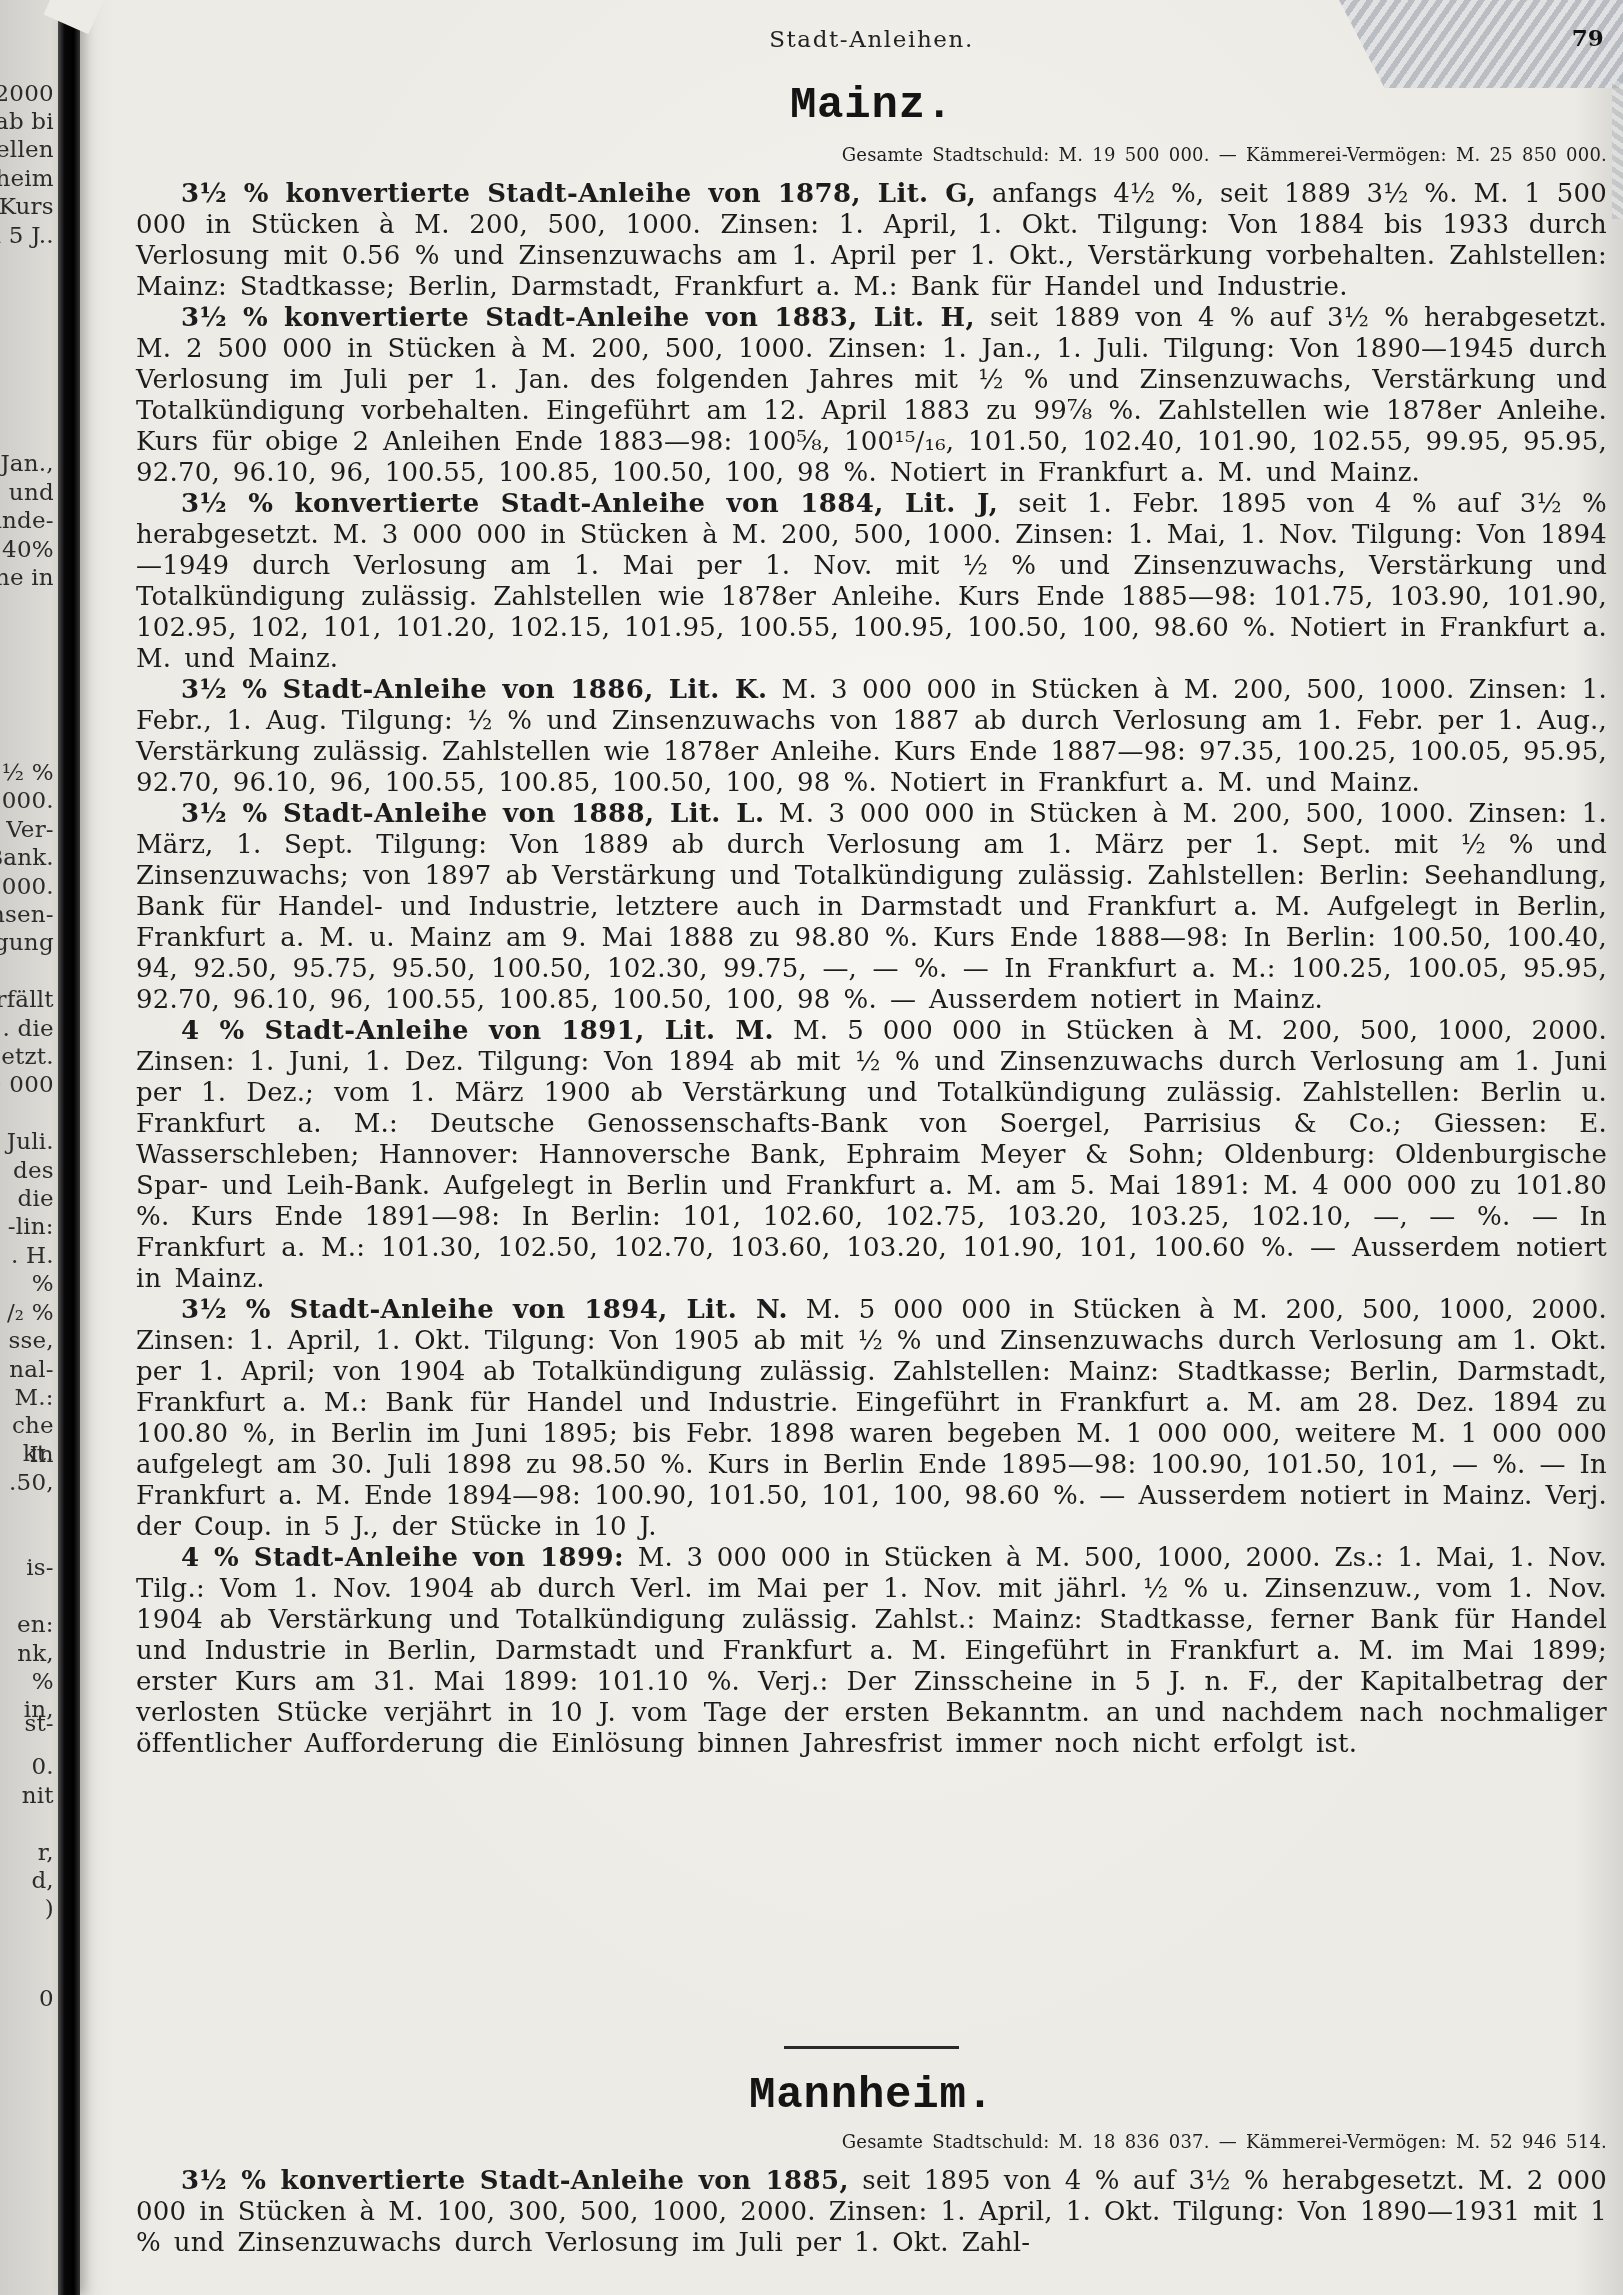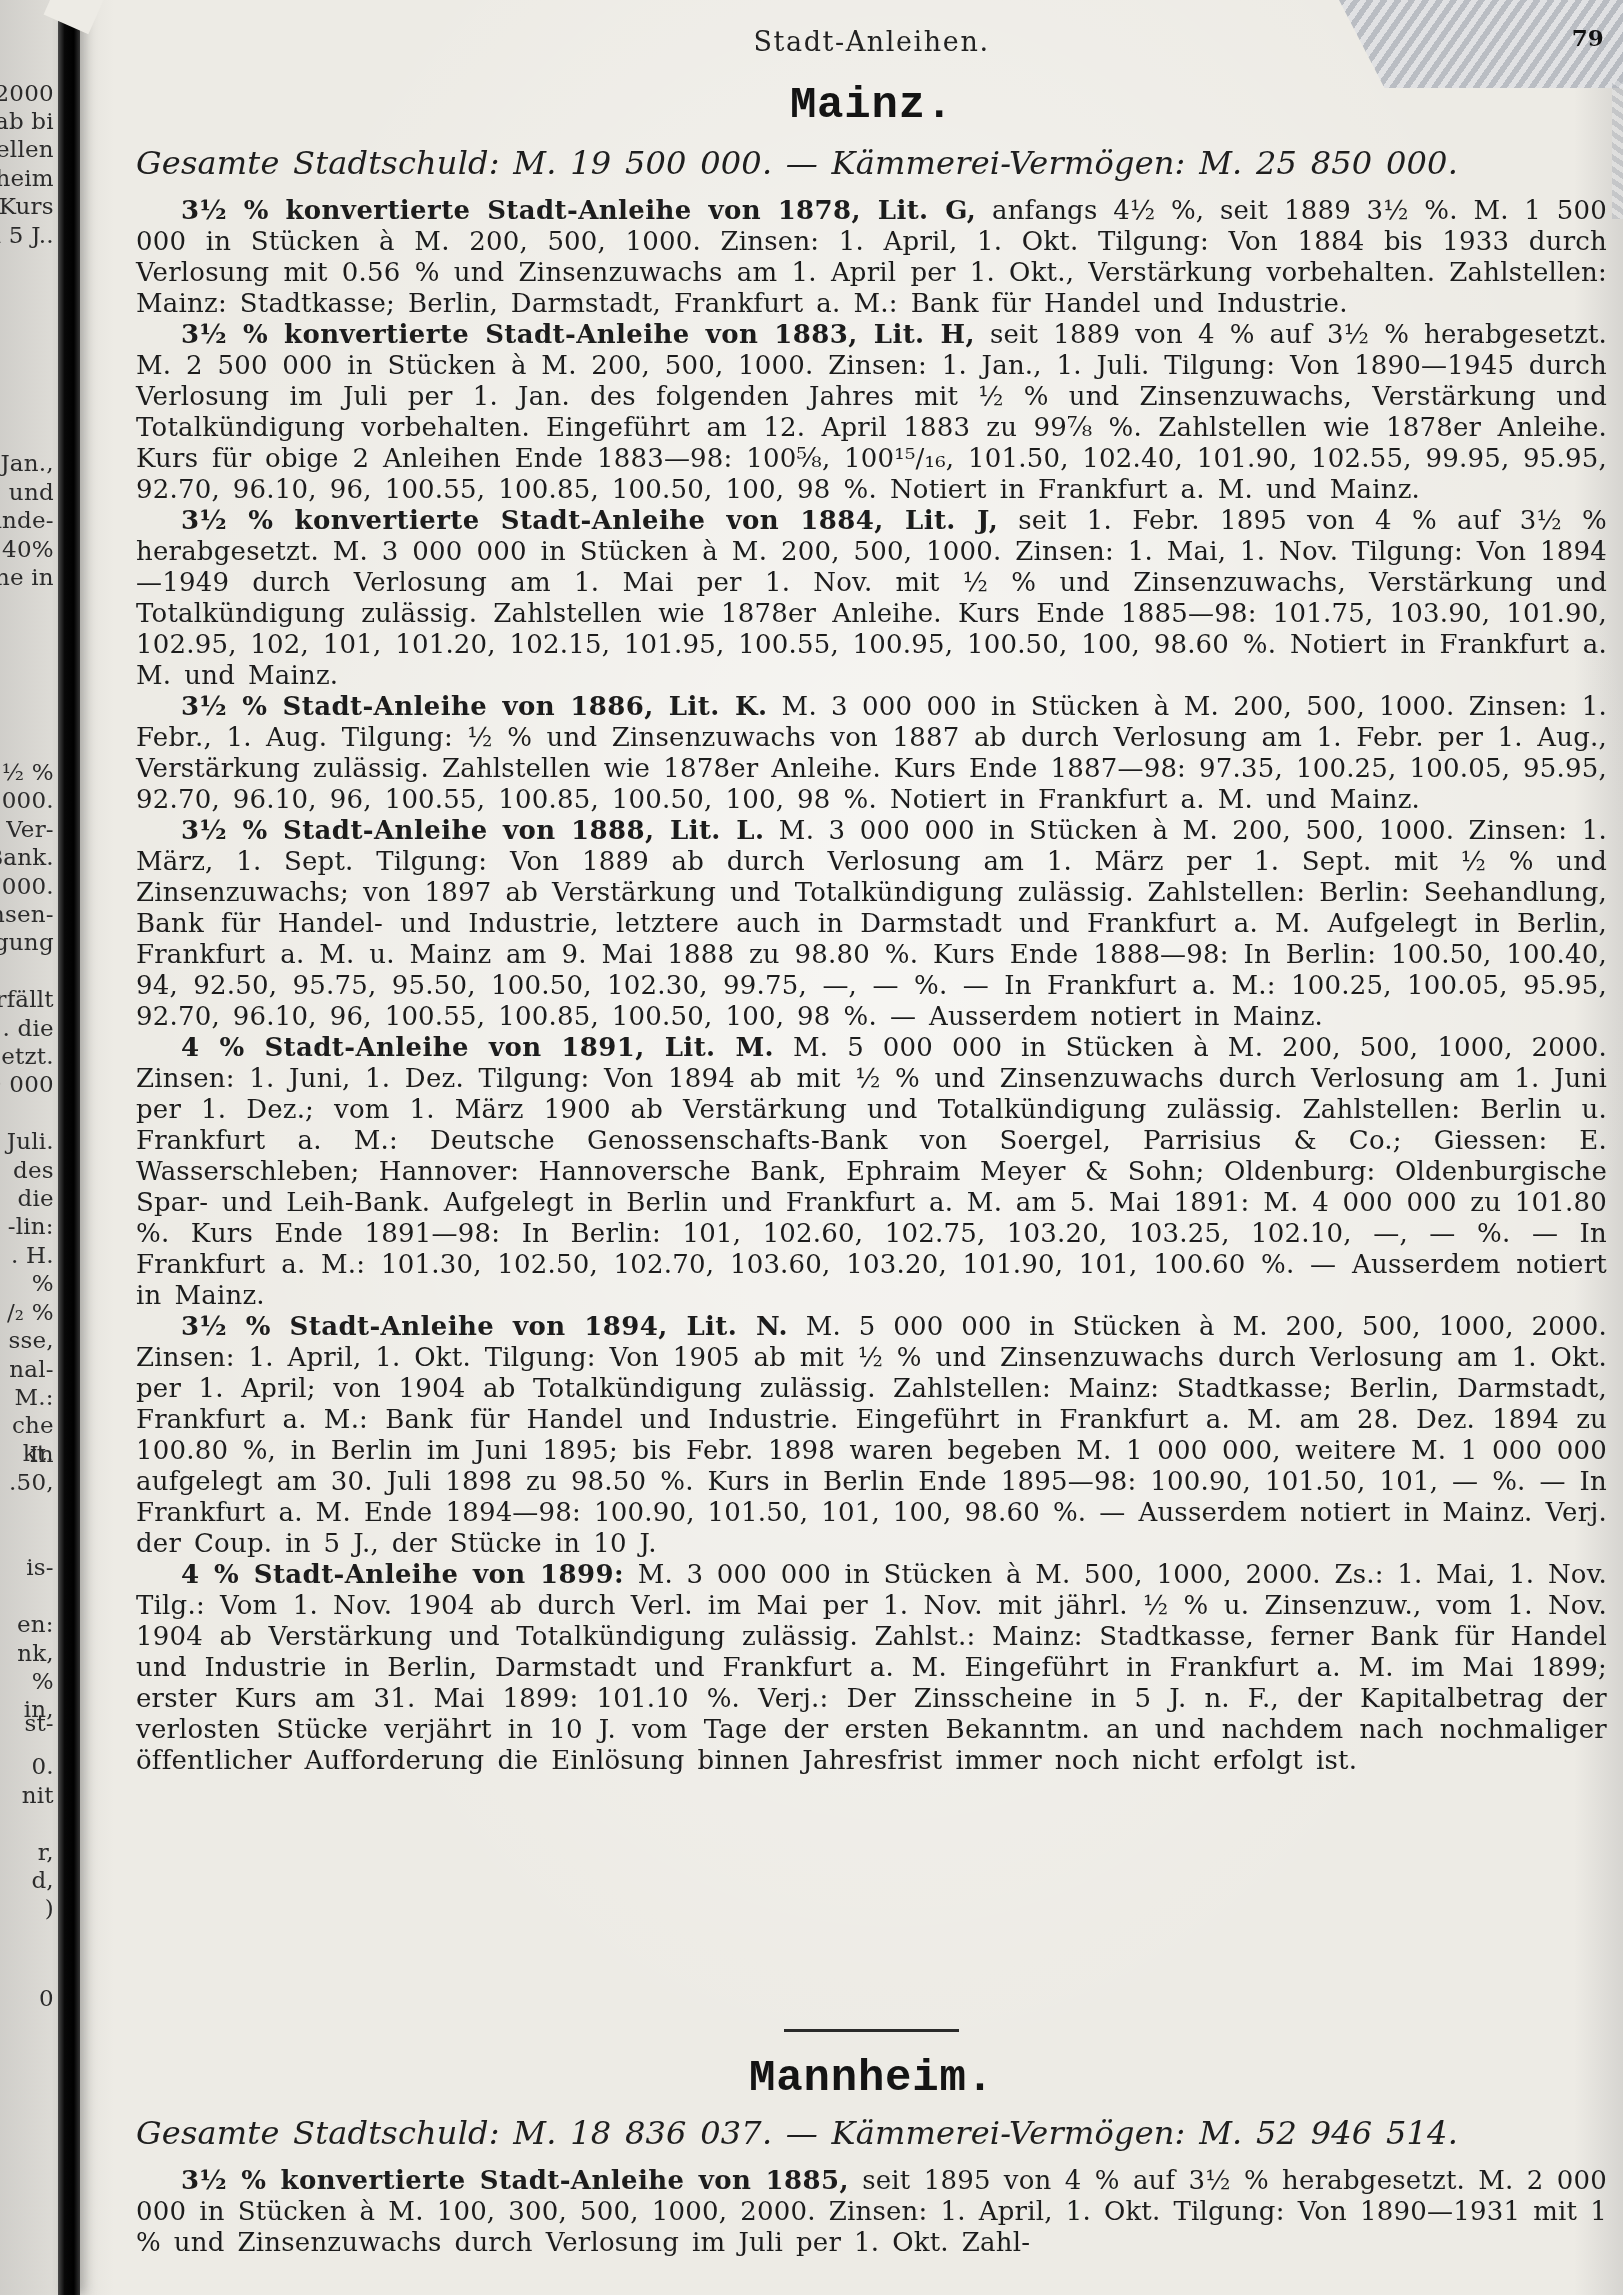--- a/index.html
+++ b/index.html
@@ -40,33 +40,33 @@
     position:absolute;top:81px;right:0;width:11.4px;height:138px;
     background:repeating-linear-gradient(35deg,#b4b8bf 0 4.9px,#e2e3e5 4.9px 9.7px);
     opacity:.55;
   }
   .content{
     position:absolute;left:136px;top:26px;width:1471px;bottom:37px;
     display:flex;flex-direction:column;
   }
   .header-row{position:relative;height:41px;margin-bottom:4.9px;}
   .running-header{
-    text-align:center;font-size:27px;letter-spacing:1.6px;color:#222;
+    text-align:center;font-size:23px;letter-spacing:1.6px;color:#222;
   }
   .page-number{
     position:absolute;right:3.2px;top:-1.6px;font-size:23px;font-weight:bold;color:#111;
   }
   .section-title{
     text-align:center;font-size:44px;font-weight:bold;letter-spacing:0.8px;
     margin:8px 0 14.6px 0;color:#141414;font-family:Liberation Mono, monospace;
   }
   .section-title.small-gap{margin:0 0 11.4px 0;}
   .summary{
-    text-align:left;font-size:32px;letter-spacing:0.2px;word-spacing:3.2px;
-    margin:0 0 13px 0;color:#1e1e1e;font-style:italic;
+    text-align:right;font-size:18px;letter-spacing:0.2px;word-spacing:3.2px;
+    margin:0 0 13px 0;color:#1e1e1e;
   }
   .bond{
     font-size:26px;line-height:31px;text-align:justify;text-indent:45px;
     letter-spacing:0.2px;word-spacing:4.5px;margin:0;color:#1c1c1c;
   }
   .bond b{letter-spacing:0.4px;}
   .divider{
     width:175px;height:2.4px;background:#2a2a2a;margin:24px auto 21px auto;
   }
   .bottom-section{margin-top:auto;}

